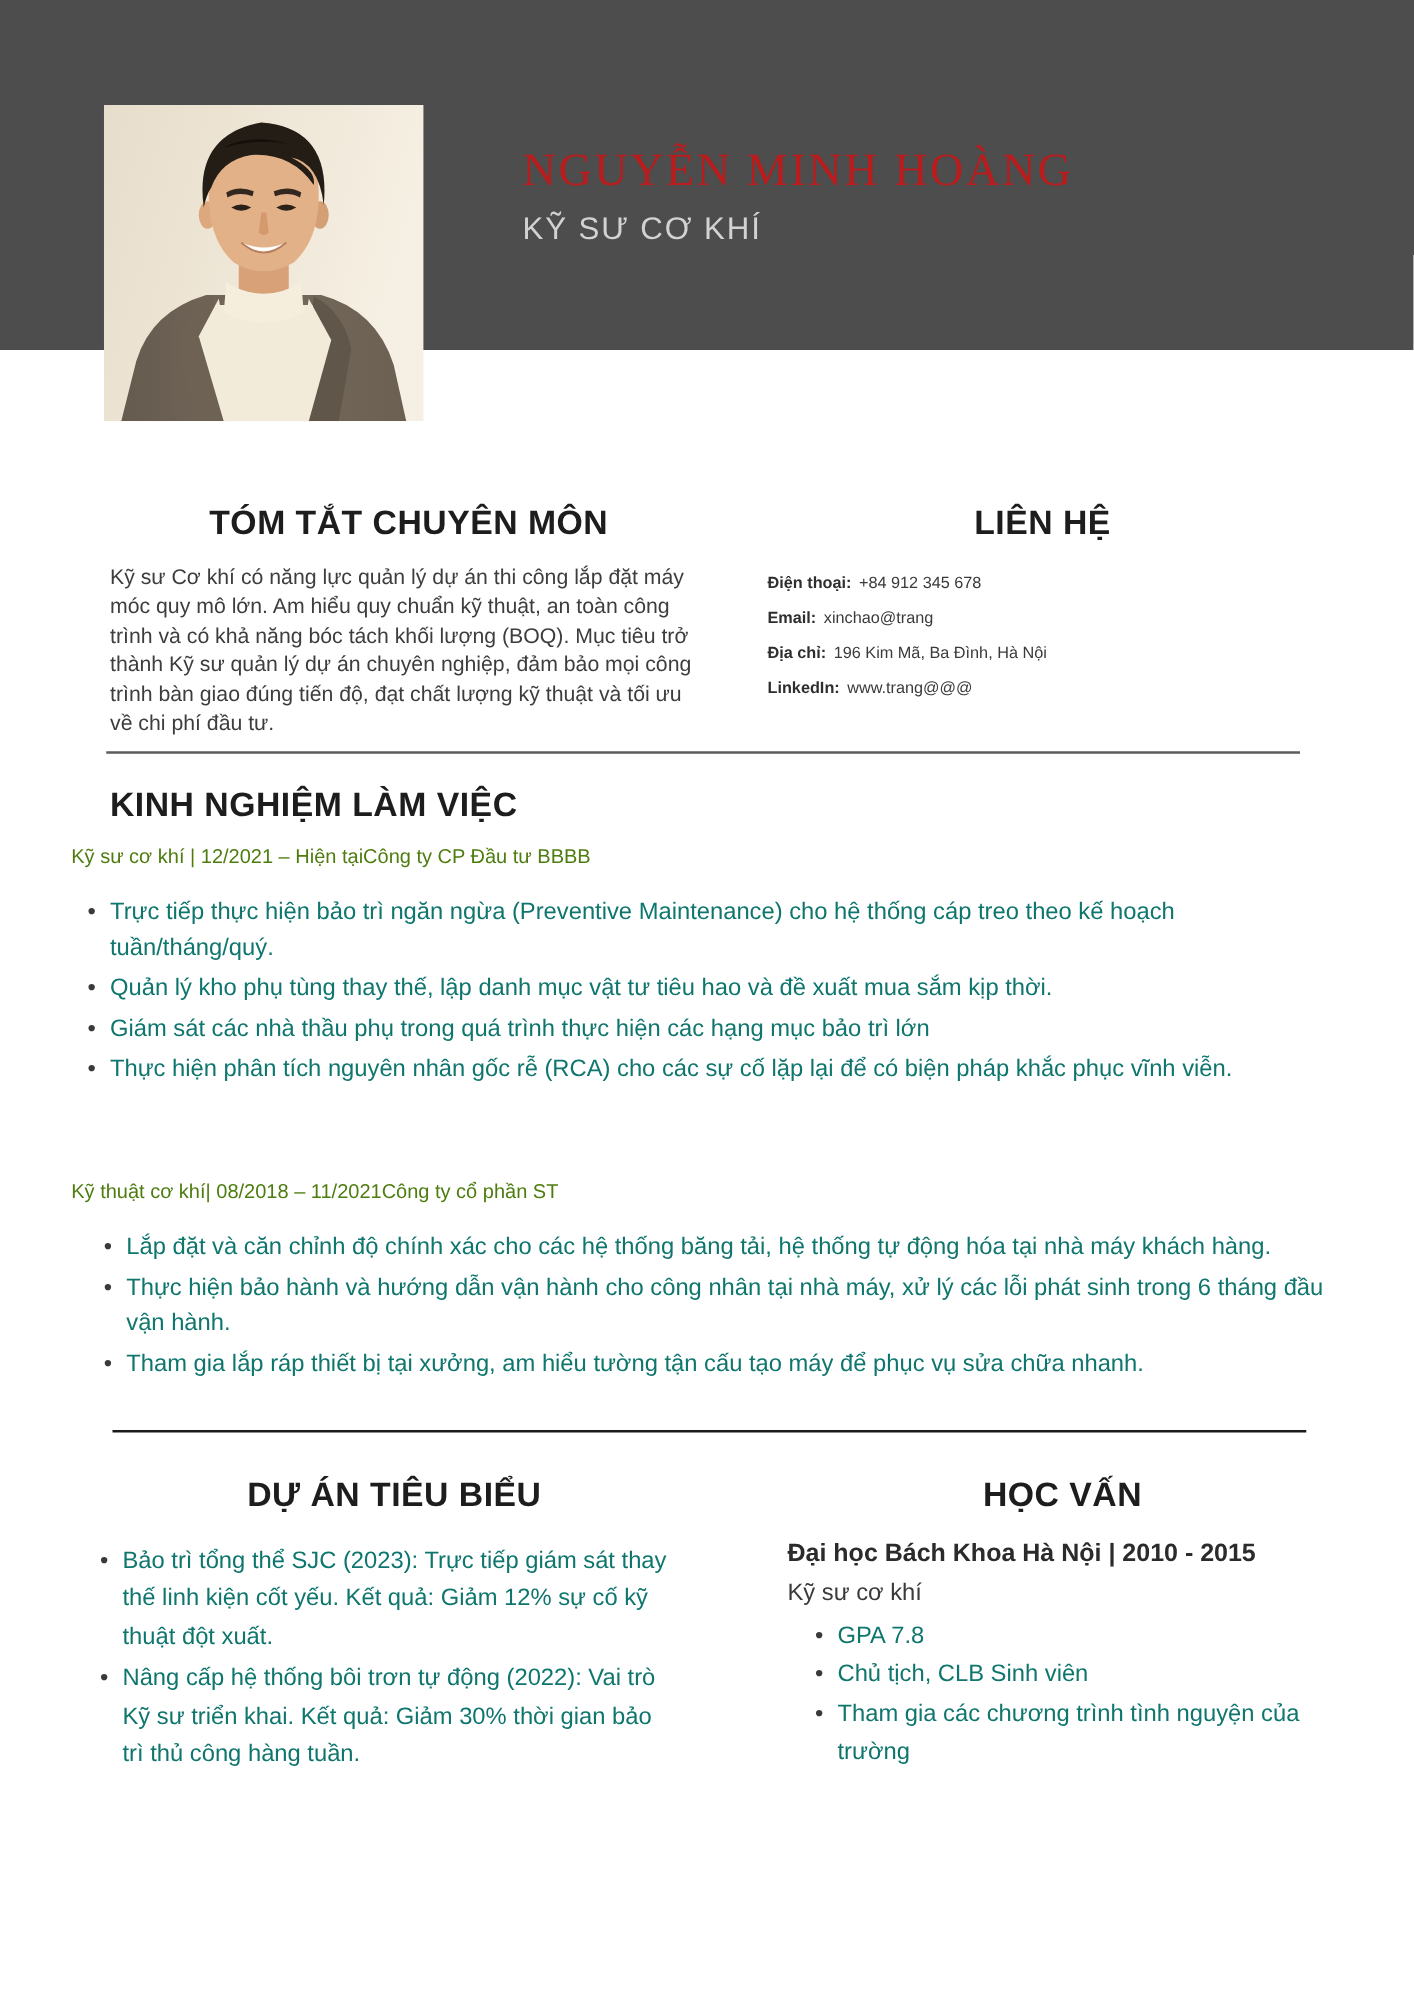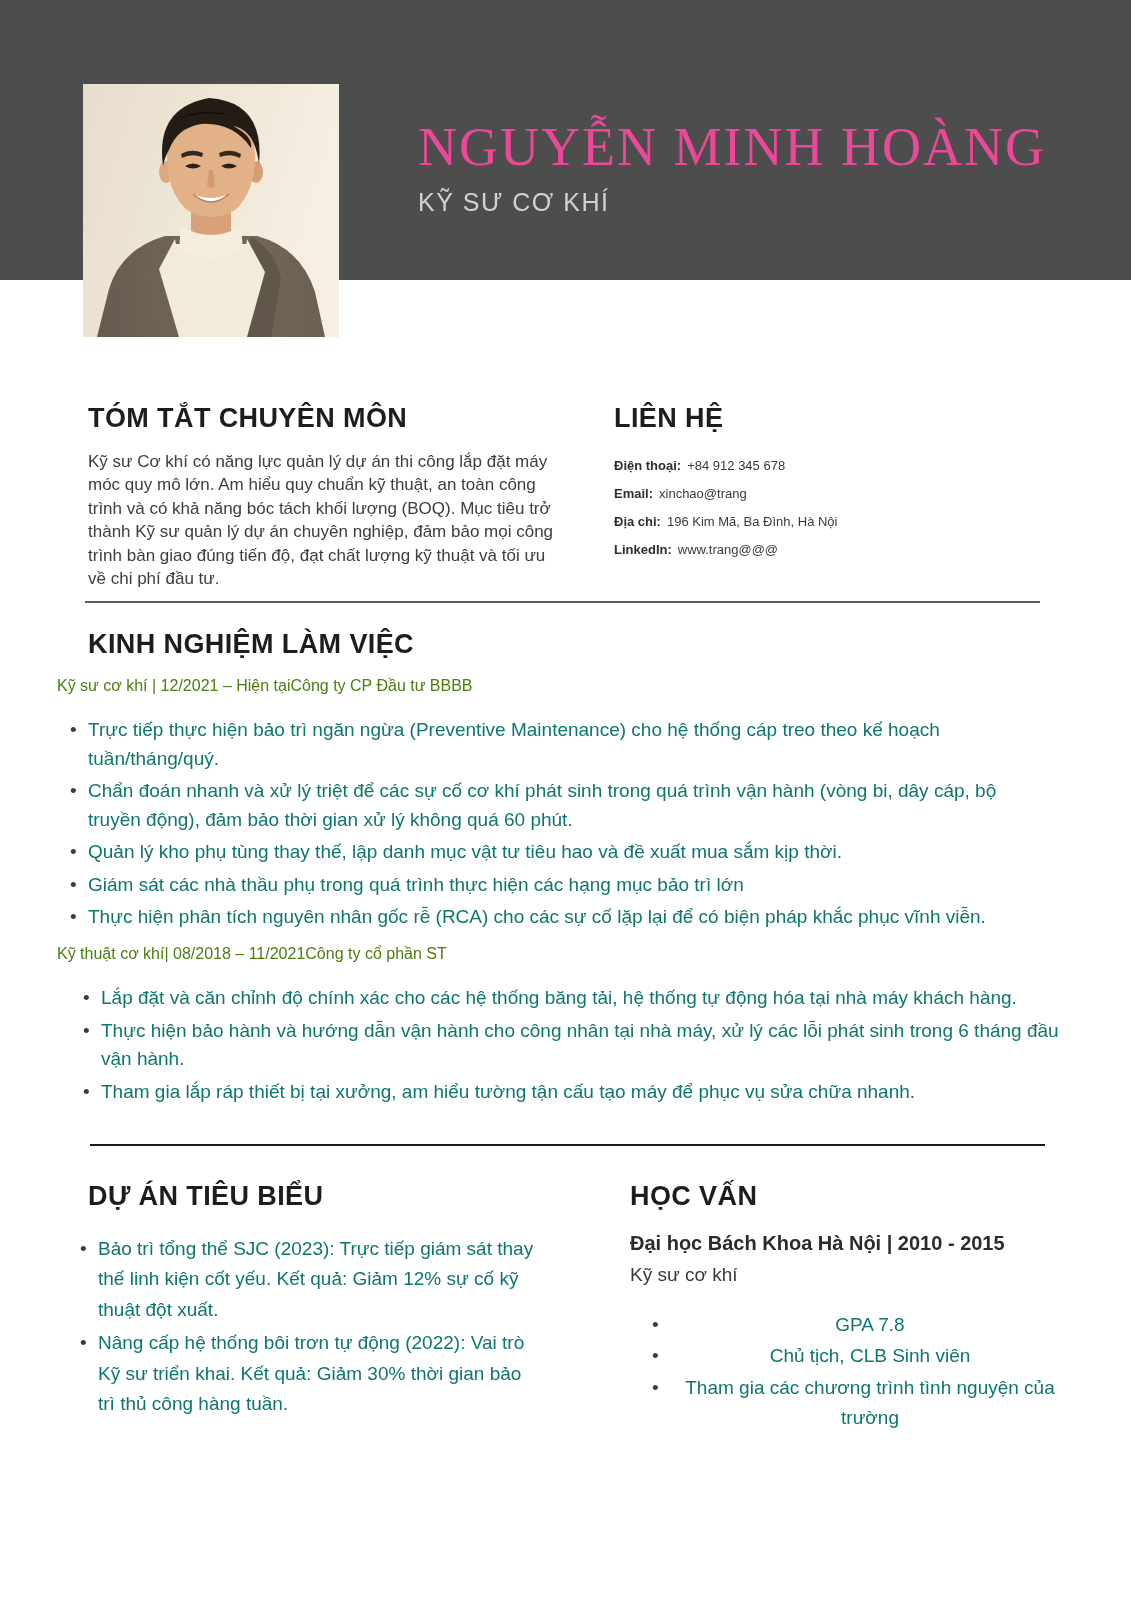--- a/index.html
+++ b/index.html
@@ -32,41 +32,42 @@
   }
   .photo-frame svg { display: block; width: 100%; height: 100%; }
   .name-block {
     position: absolute;
     left: 418px; top: 116px;
     width: 680px;
   }
   .person-name {
     font-family: "Liberation Serif", serif;
     font-weight: 400;
-    font-size: 54px;
+    font-size: 37px;
     line-height: 1.15;
     letter-spacing: 2px;
-    color: #ec4899;
+    color: #b91c1c;
     white-space: nowrap;
   }
   .person-title {
     margin-top: 10px;
     font-size: 25px;
     letter-spacing: 1.5px;
     color: #d2d2d2;
     font-weight: 400;
   }
 
   
   .h2 {
     font-size: 27px;
     font-weight: 700;
     color: #1d1d1d;
     letter-spacing: 0.4px;
     line-height: 1.1;
+    text-align: center;
   }
   .rule {
     position: absolute;
     height: 2px;
     background: #5c5c5c;
   }
   .rule.dark { background: #1a1a1a; }
 
   
   .summary-section { position: absolute; left: 88px; top: 404px; width: 478px; }
@@ -121,21 +122,21 @@
     margin-top: 20px;
     font-size: 20px;
     font-weight: 700;
     color: #2b2b2b;
   }
   .degree-line {
     margin-top: 9px;
     font-size: 19px;
     color: #3a3a3a;
   }
-  .education-bullets { margin-top: 24px; margin-left: 16px; text-align: center; }
+  .education-bullets { margin-top: 8px; margin-left: 16px; }
   .education-bullets li { line-height: 30.5px; margin-bottom: 1px; }
 </style>
 </head>
 <body>
 
 <div class="page">
 
   <div class="header-band"></div>
 
   <div class="photo-frame">
@@ -216,21 +217,20 @@
     </ul>
   </section>
 
   <div class="rule" style="left:85px; top:601px; width:955px;"></div>
 
   <div class="h2 experience-heading">KINH NGHIỆM LÀM VIỆC</div>
 
   <div class="job-title job1-title">Kỹ sư cơ khí | 12/2021 – Hiện tạiCông ty CP Đầu tư BBBB</div>
   <ul class="bullet-list job1-bullets">
     <li>Trực tiếp thực hiện bảo trì ngăn ngừa (Preventive Maintenance) cho hệ thống cáp treo theo kế hoạch tuần/tháng/quý.</li>
-    <li>Chẩn đoán nhanh và xử lý triệt để các sự cố cơ khí phát sinh trong quá trình vận hành (vòng bi, dây cáp, bộ truyền động), đảm bảo thời gian xử lý không quá 60 phút.</li>
     <li>Quản lý kho phụ tùng thay thế, lập danh mục vật tư tiêu hao và đề xuất mua sắm kịp thời.</li>
     <li>Giám sát các nhà thầu phụ trong quá trình thực hiện các hạng mục bảo trì lớn</li>
     <li>Thực hiện phân tích nguyên nhân gốc rễ (RCA) cho các sự cố lặp lại để có biện pháp khắc phục vĩnh viễn.</li>
   </ul>
 
   <div class="job-title job2-title">Kỹ thuật cơ khí| 08/2018 – 11/2021Công ty cổ phần ST</div>
   <ul class="bullet-list job2-bullets">
     <li>Lắp đặt và căn chỉnh độ chính xác cho các hệ thống băng tải, hệ thống tự động hóa tại nhà máy khách hàng.</li>
     <li>Thực hiện bảo hành và hướng dẫn vận hành cho công nhân tại nhà máy, xử lý các lỗi phát sinh trong 6 tháng đầu vận hành.</li>
     <li>Tham gia lắp ráp thiết bị tại xưởng, am hiểu tường tận cấu tạo máy để phục vụ sửa chữa nhanh.</li>

